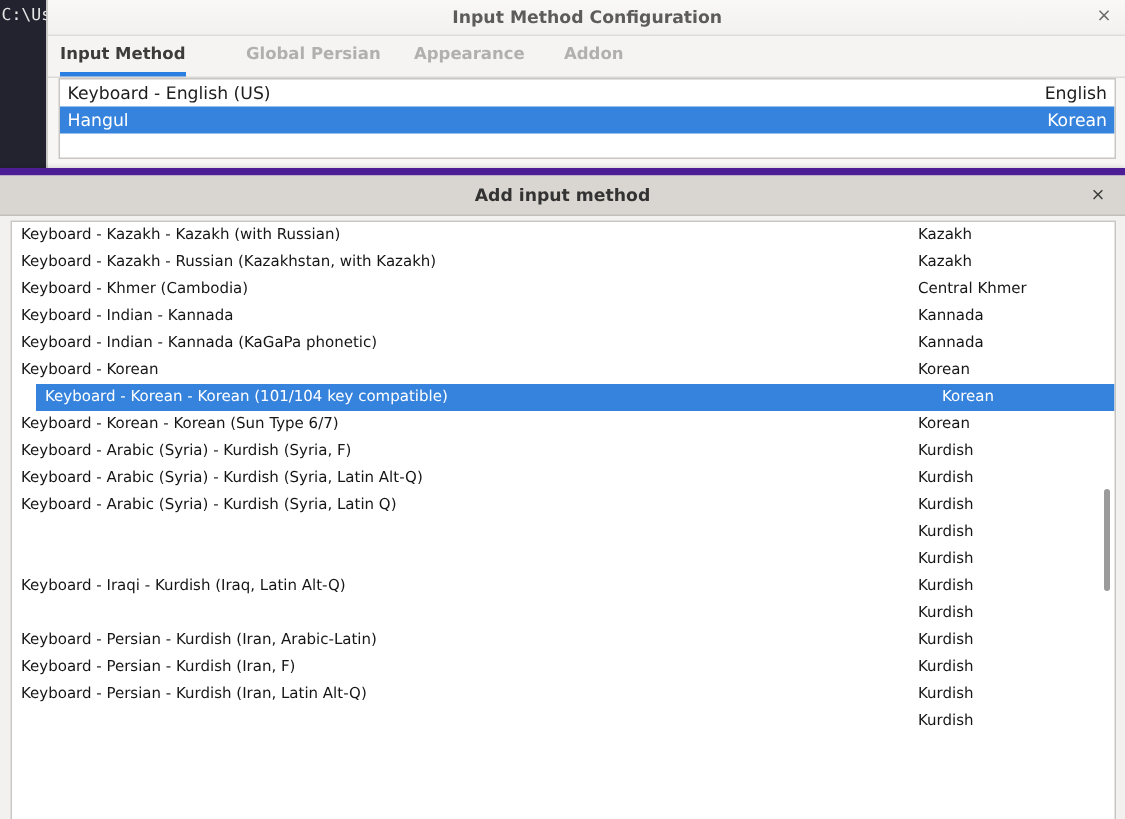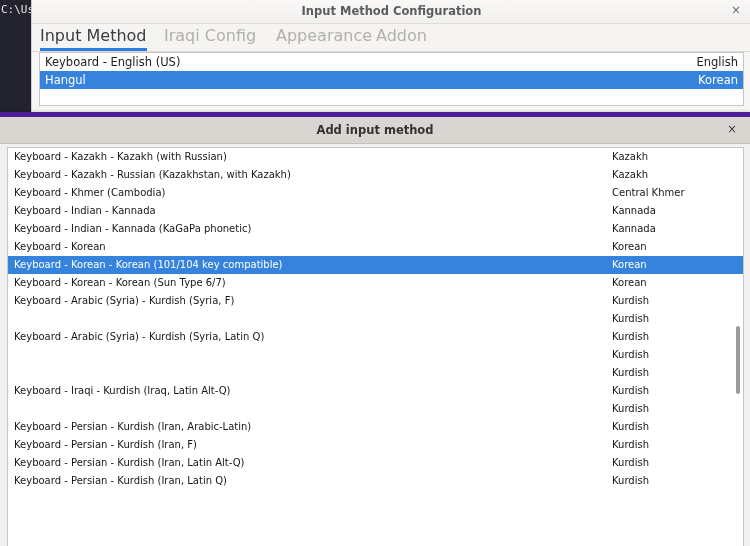--- a/index.html
+++ b/index.html
@@ -48,21 +48,21 @@
     width: 14px; height: 14px; line-height: 13px; text-align: center;
     font-size: 12px; color: #6a6a6a; cursor: pointer;
   }
   .tabbar {
     position: relative; height: 27px;
     background: #f5f4f2;
     border-bottom: 1px solid #dcdad6;
   }
   .tab {
     position: absolute; top: 0; height: 27px;
-    font-size: 16px; color: #b2b0ae; font-weight: normal;
+    font-size: 11px; color: #b2b0ae; font-weight: bold;
     line-height: 24px; cursor: pointer; white-space: nowrap;
   }
   .tab.active { color: #3c3c3c; }
   .tab.active::after {
     content: ""; position: absolute; left: 0; right: 0; bottom: 0;
     height: 3px; background: #2a7fe0;
   }
   .imlist {
     position: absolute; left: 7px; top: 52px; width: 703px; height: 52px;
     background: #ffffff;
@@ -107,21 +107,21 @@
     border: 1px solid #c8c6c2;
     overflow: hidden;
   }
   .methodlist { position: relative; width: 100%; }
   .mrow {
     position: relative; height: 18px; line-height: 18px;
     font-size: 10px; color: #161616;
     padding-left: 6px;
     white-space: nowrap;
   }
-  .mrow.sel { background: #3683dd; color: #ffffff; }
+  .mrow.sel { background: #3683dd; color: #ffffff; margin-left: 16px; }
   .mrow .mlang {
     position: absolute; left: 604px; top: 0;
   }
   .vscroll {
     position: absolute; right: 3px; top: 178px;
     width: 4px; height: 68px; border-radius: 2px;
     background: #9b9b9b;
     cursor: pointer;
   }
 </style>
@@ -134,21 +134,21 @@
     <div class="term-text">C:\Us</div>
   </div>
 
   <div class="mainwin">
     <div class="titlebar">
       <div class="title">Input Method Configuration</div>
       <div class="winclose">×</div>
     </div>
     <div class="tabbar" id="tabbar">
         <div class="tab active" style="left: 8px;">Input Method</div>
-        <div class="tab" style="left: 132px;">Iraqi Config</div>
+        <div class="tab" style="left: 132px;">Global Persian</div>
         <div class="tab" style="left: 244px;">Appearance</div>
         <div class="tab" style="left: 344px;">Addon</div>
       </div>
     <div class="imlist" id="imlist">
         <div class="imrow"><span>Keyboard - English (US)</span><span class="lang">English</span></div>
         <div class="imrow sel"><span>Hangul</span><span class="lang">Korean</span></div>
       </div>
   </div>
 
   <div class="dialog">
@@ -161,28 +161,28 @@
       <div class="methodlist" id="methodlist">
           <div class="mrow"><span>Keyboard - Kazakh - Kazakh (with Russian)</span><span class="mlang">Kazakh</span></div>
           <div class="mrow"><span>Keyboard - Kazakh - Russian (Kazakhstan, with Kazakh)</span><span class="mlang">Kazakh</span></div>
           <div class="mrow"><span>Keyboard - Khmer (Cambodia)</span><span class="mlang">Central Khmer</span></div>
           <div class="mrow"><span>Keyboard - Indian - Kannada</span><span class="mlang">Kannada</span></div>
           <div class="mrow"><span>Keyboard - Indian - Kannada (KaGaPa phonetic)</span><span class="mlang">Kannada</span></div>
           <div class="mrow"><span>Keyboard - Korean</span><span class="mlang">Korean</span></div>
           <div class="mrow sel"><span>Keyboard - Korean - Korean (101/104 key compatible)</span><span class="mlang">Korean</span></div>
           <div class="mrow"><span>Keyboard - Korean - Korean (Sun Type 6/7)</span><span class="mlang">Korean</span></div>
           <div class="mrow"><span>Keyboard - Arabic (Syria) - Kurdish (Syria, F)</span><span class="mlang">Kurdish</span></div>
-          <div class="mrow"><span class="mlang">Kurdish</span></div>
+          <div class="mrow"><span>Keyboard - Arabic (Syria) - Kurdish (Syria, Latin Alt-Q)</span><span class="mlang">Kurdish</span></div>
           <div class="mrow"><span>Keyboard - Arabic (Syria) - Kurdish (Syria, Latin Q)</span><span class="mlang">Kurdish</span></div>
           <div class="mrow"><span class="mlang">Kurdish</span></div>
           <div class="mrow"><span class="mlang">Kurdish</span></div>
           <div class="mrow"><span>Keyboard - Iraqi - Kurdish (Iraq, Latin Alt-Q)</span><span class="mlang">Kurdish</span></div>
           <div class="mrow"><span class="mlang">Kurdish</span></div>
           <div class="mrow"><span>Keyboard - Persian - Kurdish (Iran, Arabic-Latin)</span><span class="mlang">Kurdish</span></div>
           <div class="mrow"><span>Keyboard - Persian - Kurdish (Iran, F)</span><span class="mlang">Kurdish</span></div>
           <div class="mrow"><span>Keyboard - Persian - Kurdish (Iran, Latin Alt-Q)</span><span class="mlang">Kurdish</span></div>
-          <div class="mrow"><span>Keyboard - Persian - Kurdish (Iran, Latin Q)</span><span class="mlang">Kurdish</span></div>
+          <div class="mrow"><span class="mlang">Kurdish</span></div>
         </div>
       <div class="vscroll"></div>
     </div>
 
   </div>
 </div>
 
 </body></html>

